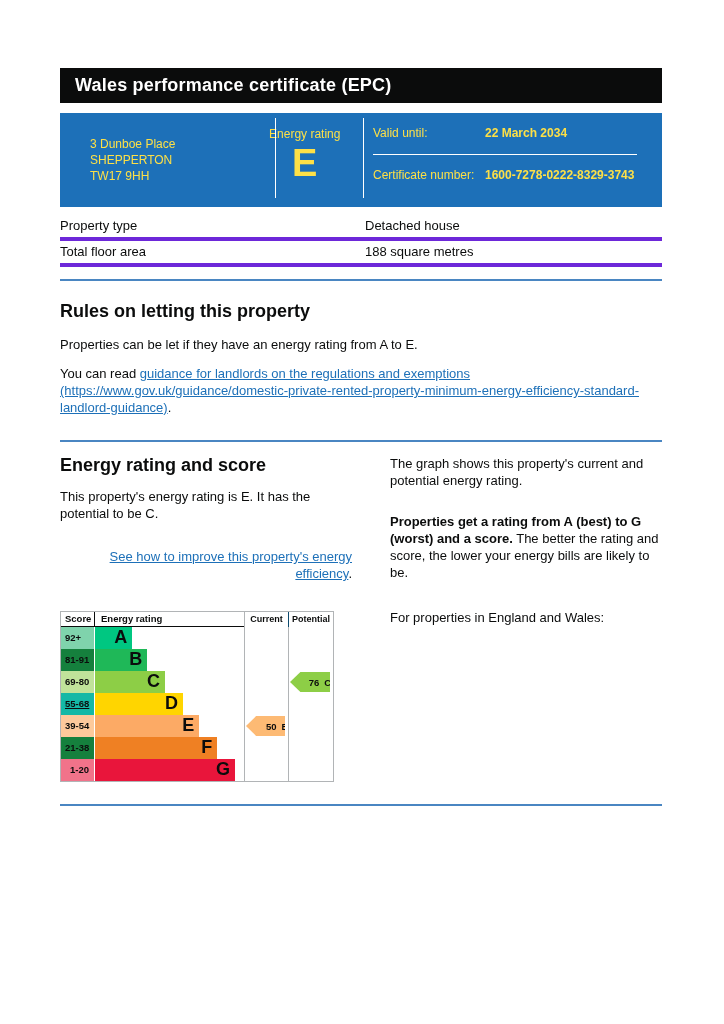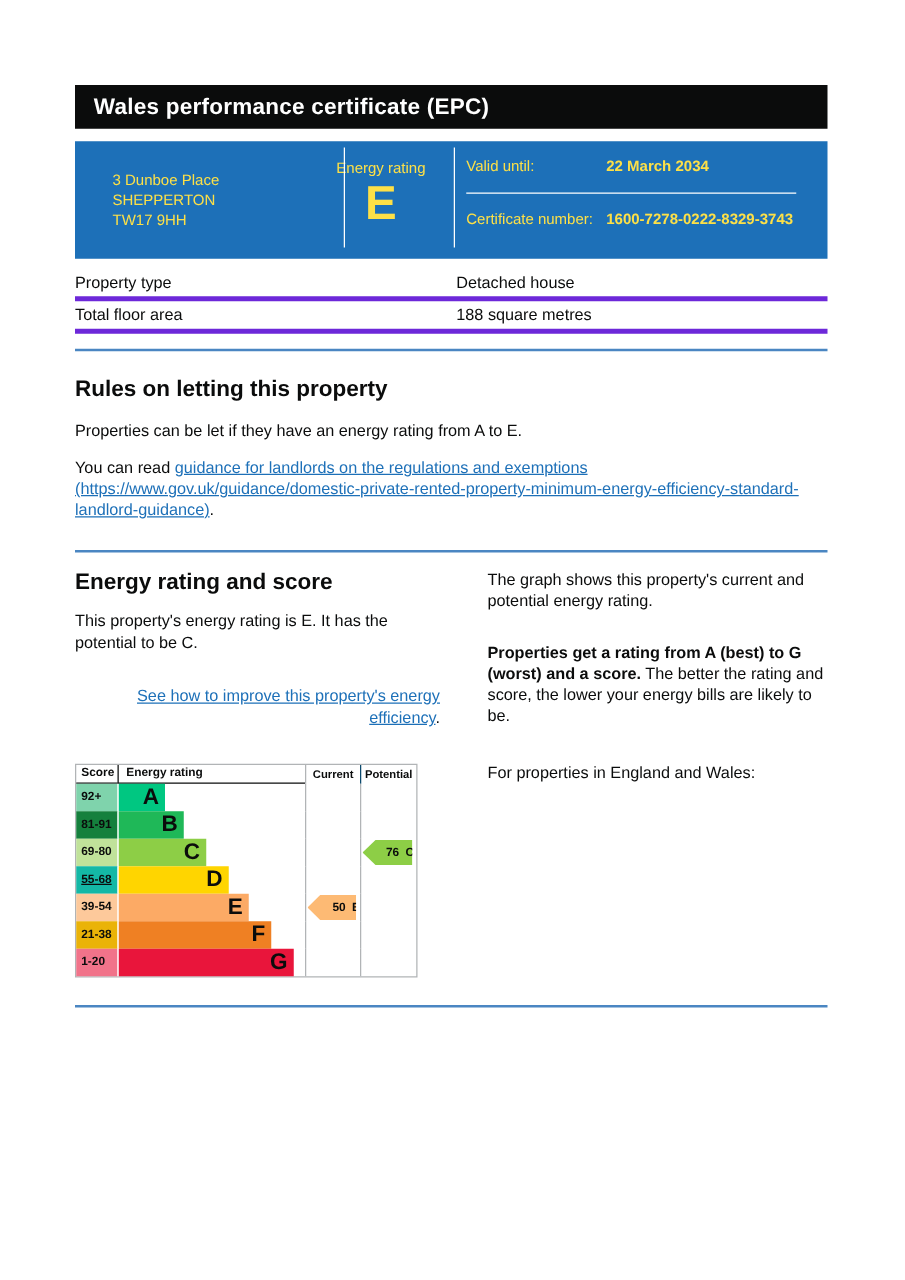--- a/index.html
+++ b/index.html
@@ -185,29 +185,29 @@
                 </div>
                 <div class="epc-ptr cur">
                   <div class="epc-arrow" style="background: #fdba74; justify-content: space-between;">
                     <span>50</span>
                     <span>E</span>
                   </div>
                 </div>
                 <div class="epc-ptr pot"></div>
               </div>
               <div class="epc-row">
-                <div class="epc-score" style="background: #eab308;">21-38</div>
+                <div class="epc-score" style="background: #15803d;">21-38</div>
                 <div class="epc-barcell">
                   <div class="epc-bar" style="background: rgb(239, 128, 35); width: 82%;">F</div>
                 </div>
                 <div class="epc-ptr cur"></div>
                 <div class="epc-ptr pot"></div>
               </div>
               <div class="epc-row">
-                <div class="epc-score" style="background: rgb(241, 115, 138);">1-20</div>
+                <div class="epc-score" style="background: rgb(241, 115, 138); text-align: center;">1-20</div>
                 <div class="epc-barcell">
                   <div class="epc-bar" style="background: rgb(233, 21, 59); width: 94%;">G</div>
                 </div>
                 <div class="epc-ptr cur"></div>
                 <div class="epc-ptr pot"></div>
               </div>
             </div>
         </div>
       </div>
 

